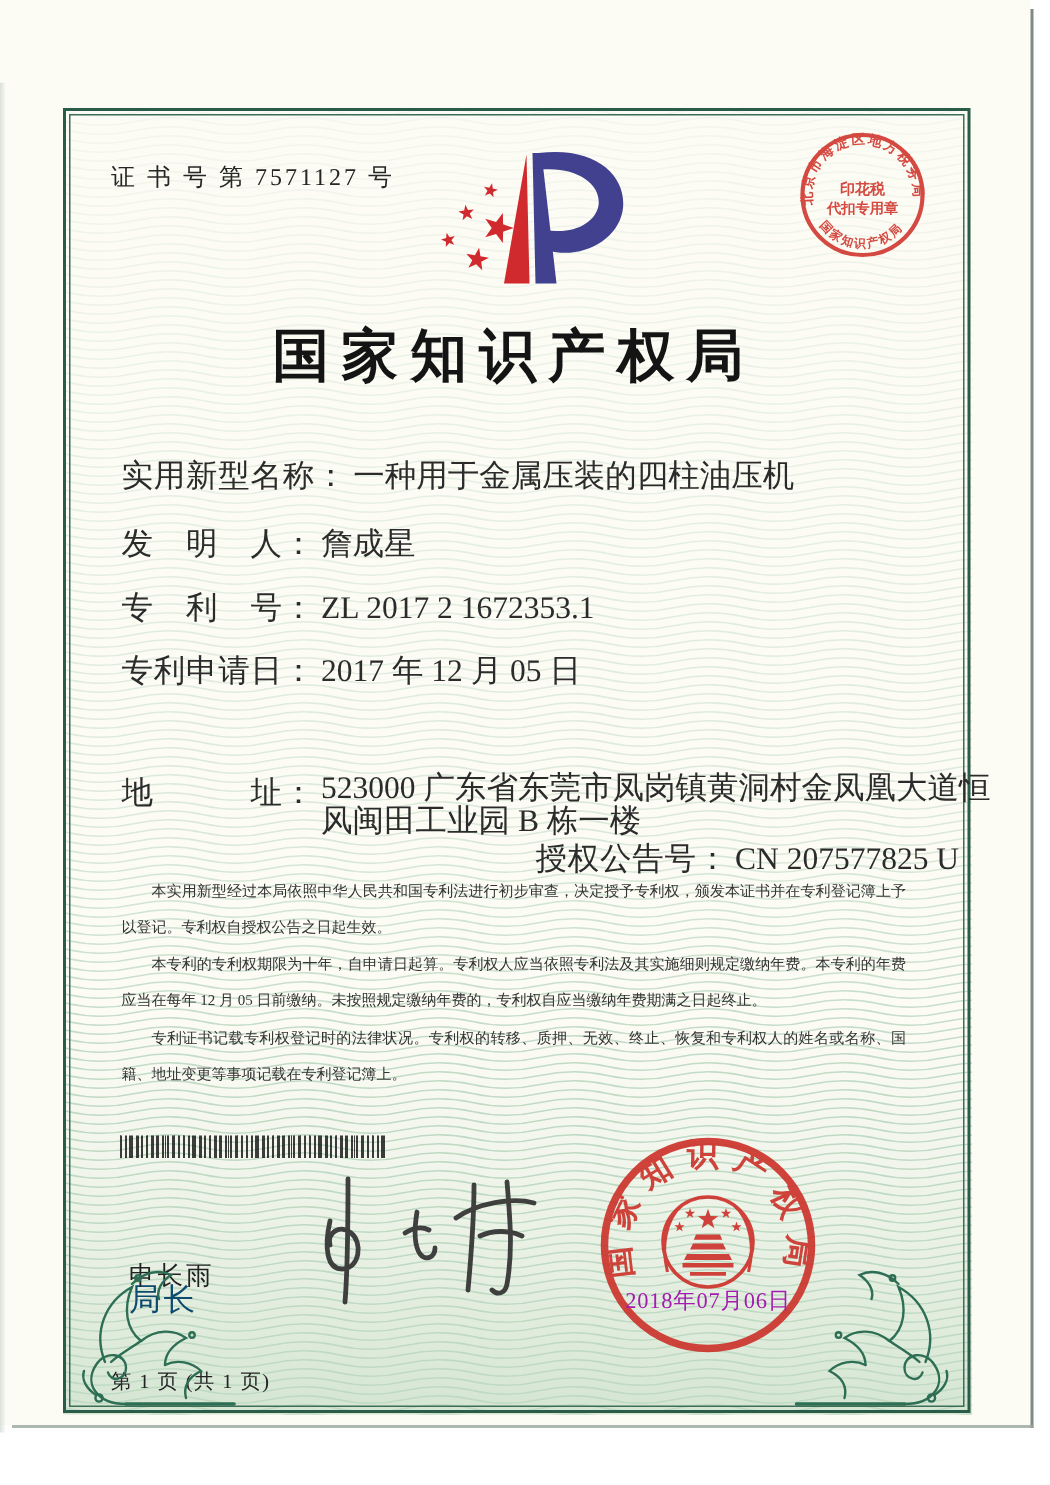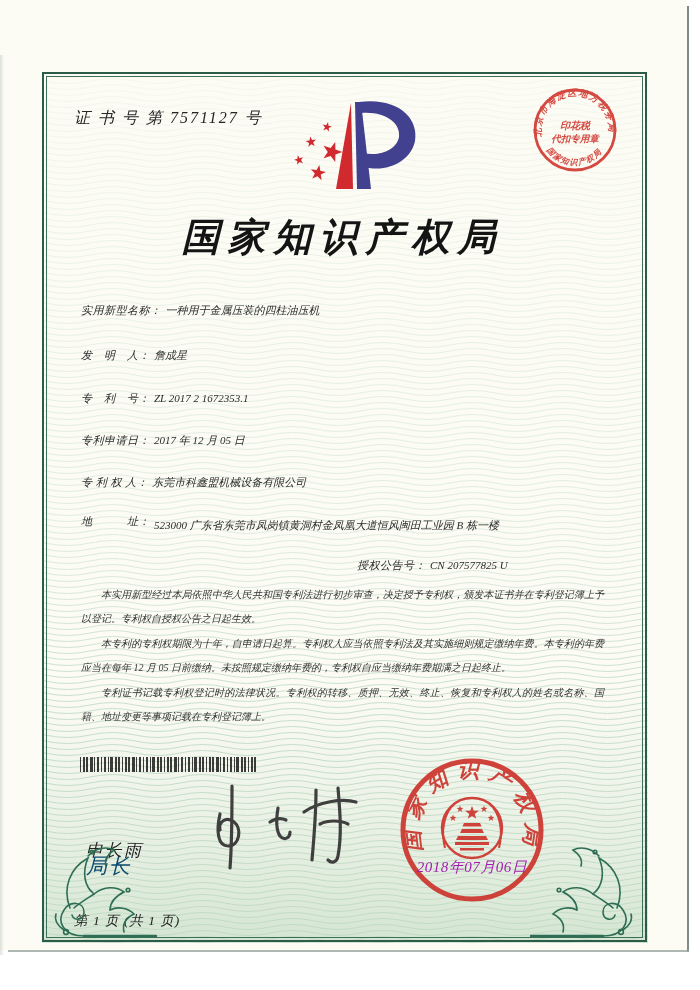--- a/index.html
+++ b/index.html
@@ -2,21 +2,21 @@
 <html><head>
 <meta charset="utf-8">
 <style>
   html,body { margin:0; padding:0; }
   body {
     width:700px; height:990px;
     background:#ffffff;
     font-family:"Liberation Serif","DejaVu Serif",serif;
     position:relative; overflow:hidden;
   }
-  .page { position:absolute; inset:0;font-style:italic; }
+  .page { position:absolute; inset:0; }
   .paper {
     position:absolute; left:0; top:0; width:687px; height:950px;
     background:#fcfbf4;
   }
   .bg-svg { position:absolute; left:0; top:0; z-index:0; }
   .frame {
     position:absolute; left:42px; top:72px; width:601px; height:866px;
     border:2.5px solid #2b5c49; z-index:1; pointer-events:none;
   }
   .frame-inner { position:absolute; inset:2px; border:1.2px solid #3c6e58; }
@@ -27,21 +27,21 @@
     font-size:16px; letter-spacing:2px; color:#262626;
   }
   .title {
     position:absolute; left:42px; top:212px; width:601px;
     text-align:center; font-size:38px; font-weight:700;
     letter-spacing:8px; color:#141414;
   }
   .logo-svg { position:absolute; left:280px; top:97px; }
   .tax-stamp { position:absolute; left:529px; top:84px; opacity:.92; }
 
-  .row { position:absolute; left:81px; font-size:11px; color:#2b2b2b; white-space:nowrap; }
+  .row { position:absolute; left:81px; font-size:21px; color:#2b2b2b; white-space:nowrap; }
   .row .lbl { letter-spacing:.5px; }
   .row .val { margin-left:4px; }
   .row-address { white-space:normal; }
   .row-address .lbl { display:inline-block; vertical-align:top; }
   .row-address .val { display:inline-block; vertical-align:top; width:452px; line-height:22px; }
   .grant-no { position:absolute; left:276px; top:0; white-space:nowrap; }
 
   .paragraphs {
     position:absolute; left:81px; top:583px; width:523px;
     font-size:10px; line-height:24.4px; text-align:justify; color:#333;
@@ -169,23 +169,20 @@
     </div>
     <div class="row" style="top:348px">
       <span class="lbl">发　明　人：</span><span class="val">詹成星</span>
     </div>
     <div class="row" style="top:391px">
       <span class="lbl">专　利　号：</span><span class="val">ZL 2017 2 1672353.1</span>
     </div>
     <div class="row" style="top:433px">
       <span class="lbl">专利申请日：</span><span class="val">2017 年 12 月 05 日</span>
     </div>
-    <div class="row" style="top:475px">
-      <span class="lbl">专 利 权 人：</span><span class="val">东莞市科鑫盟机械设备有限公司</span>
-    </div>
     <div class="row row-address" style="top:514px">
       <span class="lbl">地　　　址：</span><span class="val">523000 广东省东莞市凤岗镇黄洞村金凤凰大道恒风闽田工业园 B 栋一楼</span>
     </div>
     <div class="row" style="top:558px">
       <span class="grant-no"><span class="lbl">授权公告号：</span><span class="val">CN 207577825 U</span></span>
     </div>
 
     <div class="paragraphs">
       <p>本实用新型经过本局依照中华人民共和国专利法进行初步审查，决定授予专利权，颁发本证书并在专利登记簿上予以登记。专利权自授权公告之日起生效。</p>
       <p>本专利的专利权期限为十年，自申请日起算。专利权人应当依照专利法及其实施细则规定缴纳年费。本专利的年费应当在每年 12 月 05 日前缴纳。未按照规定缴纳年费的，专利权自应当缴纳年费期满之日起终止。</p>

